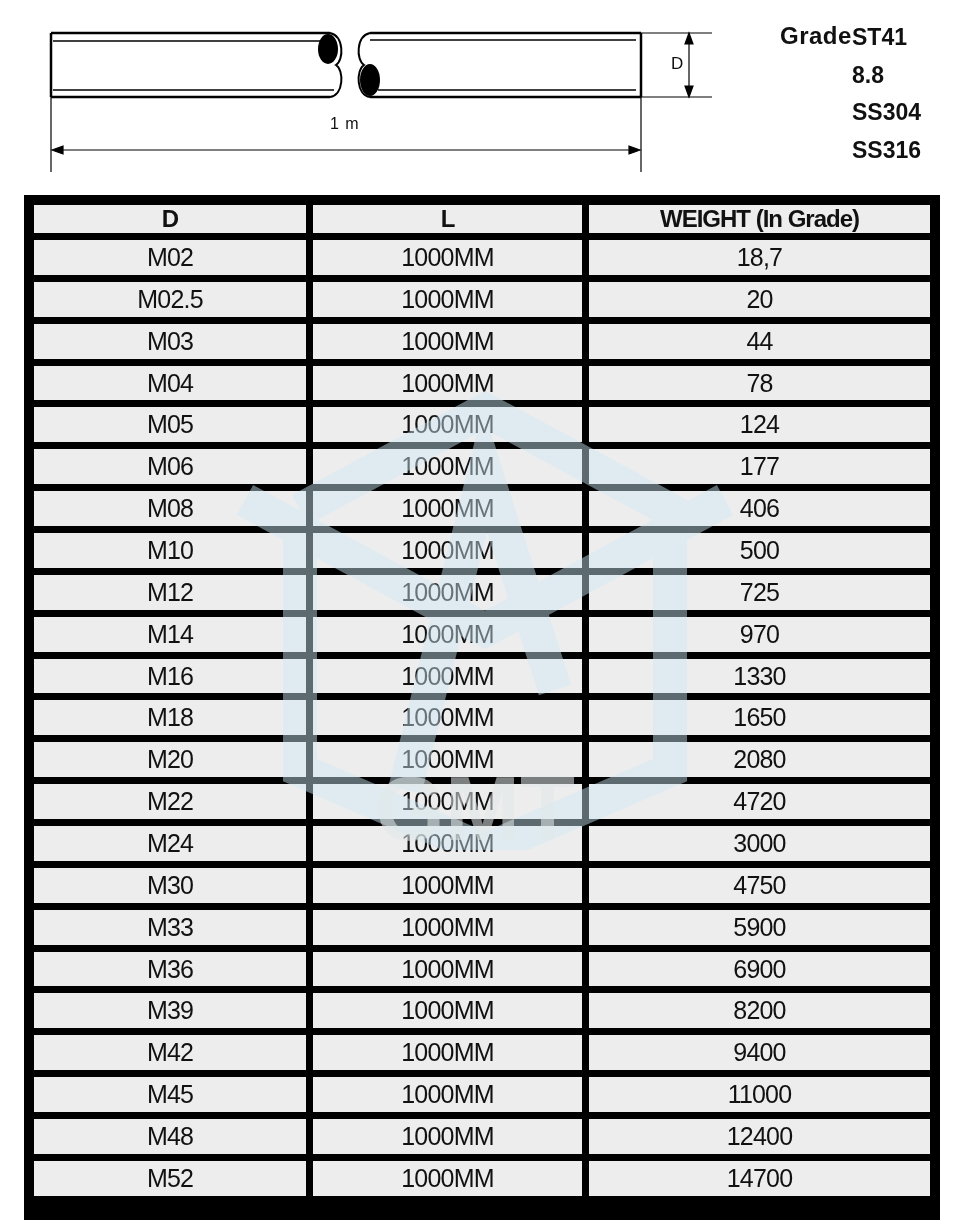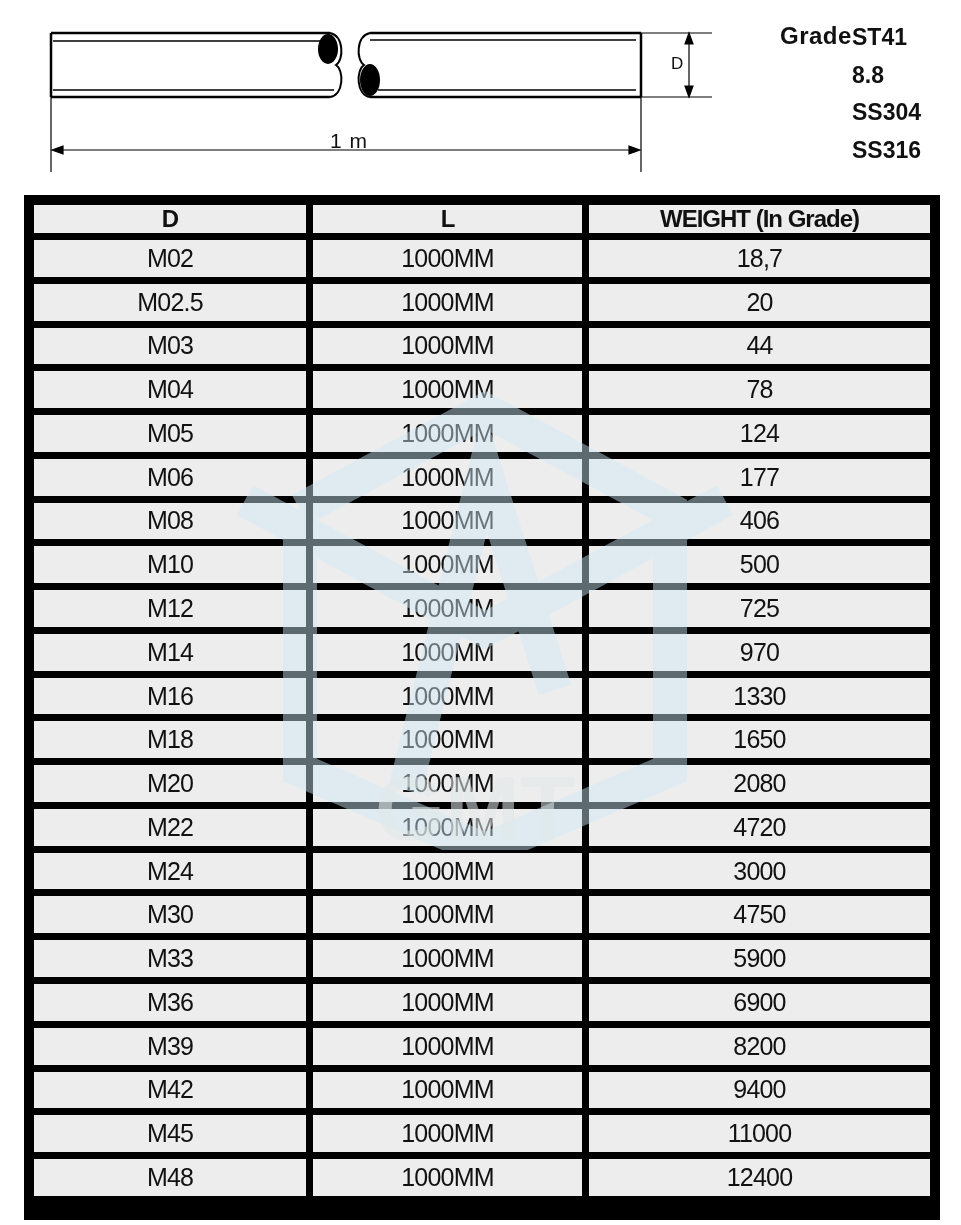--- a/index.html
+++ b/index.html
@@ -11,21 +11,21 @@
   .grade-block { position: absolute; left: 748px; top: 22px; }
   .grade-label {
     position: absolute; left: 8px; top: 0; font-weight: bold; font-size: 24px;
     letter-spacing: 0.5px; white-space: nowrap; margin-left: 24px;
   }
   .grade-list { position: absolute; left: 104px; top: 0; }
   .grade-item {
     font-weight: bold; font-size: 23px; height: 37.5px; line-height: 30px; white-space: nowrap;
   }
   .dim-label-D { position: absolute; left: 671px; top: 54px; font-size: 17px; }
-  .dim-label-1m { position: absolute; left: 330px; top: 129px; font-size: 21px; letter-spacing: 1px; }
+  .dim-label-1m { position: absolute; left: 330px; top: 115px; font-size: 16px; letter-spacing: 1px; }
 
   .watermark { position: absolute; left: 225px; top: 370px; width: 520px; height: 480px; pointer-events: none; }
 
   .table-wrap {
     position: absolute; left: 24px; top: 195px; width: 916px; height: 1025px;
     background: #000; box-sizing: border-box; padding: 10px;
   }
   table.spec {
     width: 100%; height: 100%; border-collapse: separate; border-spacing: 0 7px;
     margin-top: -7px; table-layout: fixed;
@@ -220,20 +220,25 @@
         <tr>
           <td class="c1">M45</td>
           <td class="c2">1000MM</td>
           <td class="c3">11000</td>
         </tr>
         <tr>
           <td class="c1">M48</td>
           <td class="c2">1000MM</td>
           <td class="c3">12400</td>
         </tr>
+        <tr>
+          <td class="c1">M52</td>
+          <td class="c2">1000MM</td>
+          <td class="c3">14700</td>
+        </tr>
       </tbody>
   </table>
 </div>
 
 <svg class="watermark" viewBox="0 0 520 480">
   <g fill="none" stroke="#cfeaf8" stroke-width="34" stroke-linejoin="miter" opacity="0.45">
     <polyline points="75,140 75,400 260,480 445,400 445,140 260,40 75,140"></polyline>
     <polyline points="20,130 260,260 500,130"></polyline>
     <polyline points="180,420 260,100 330,320"></polyline>
   </g>

